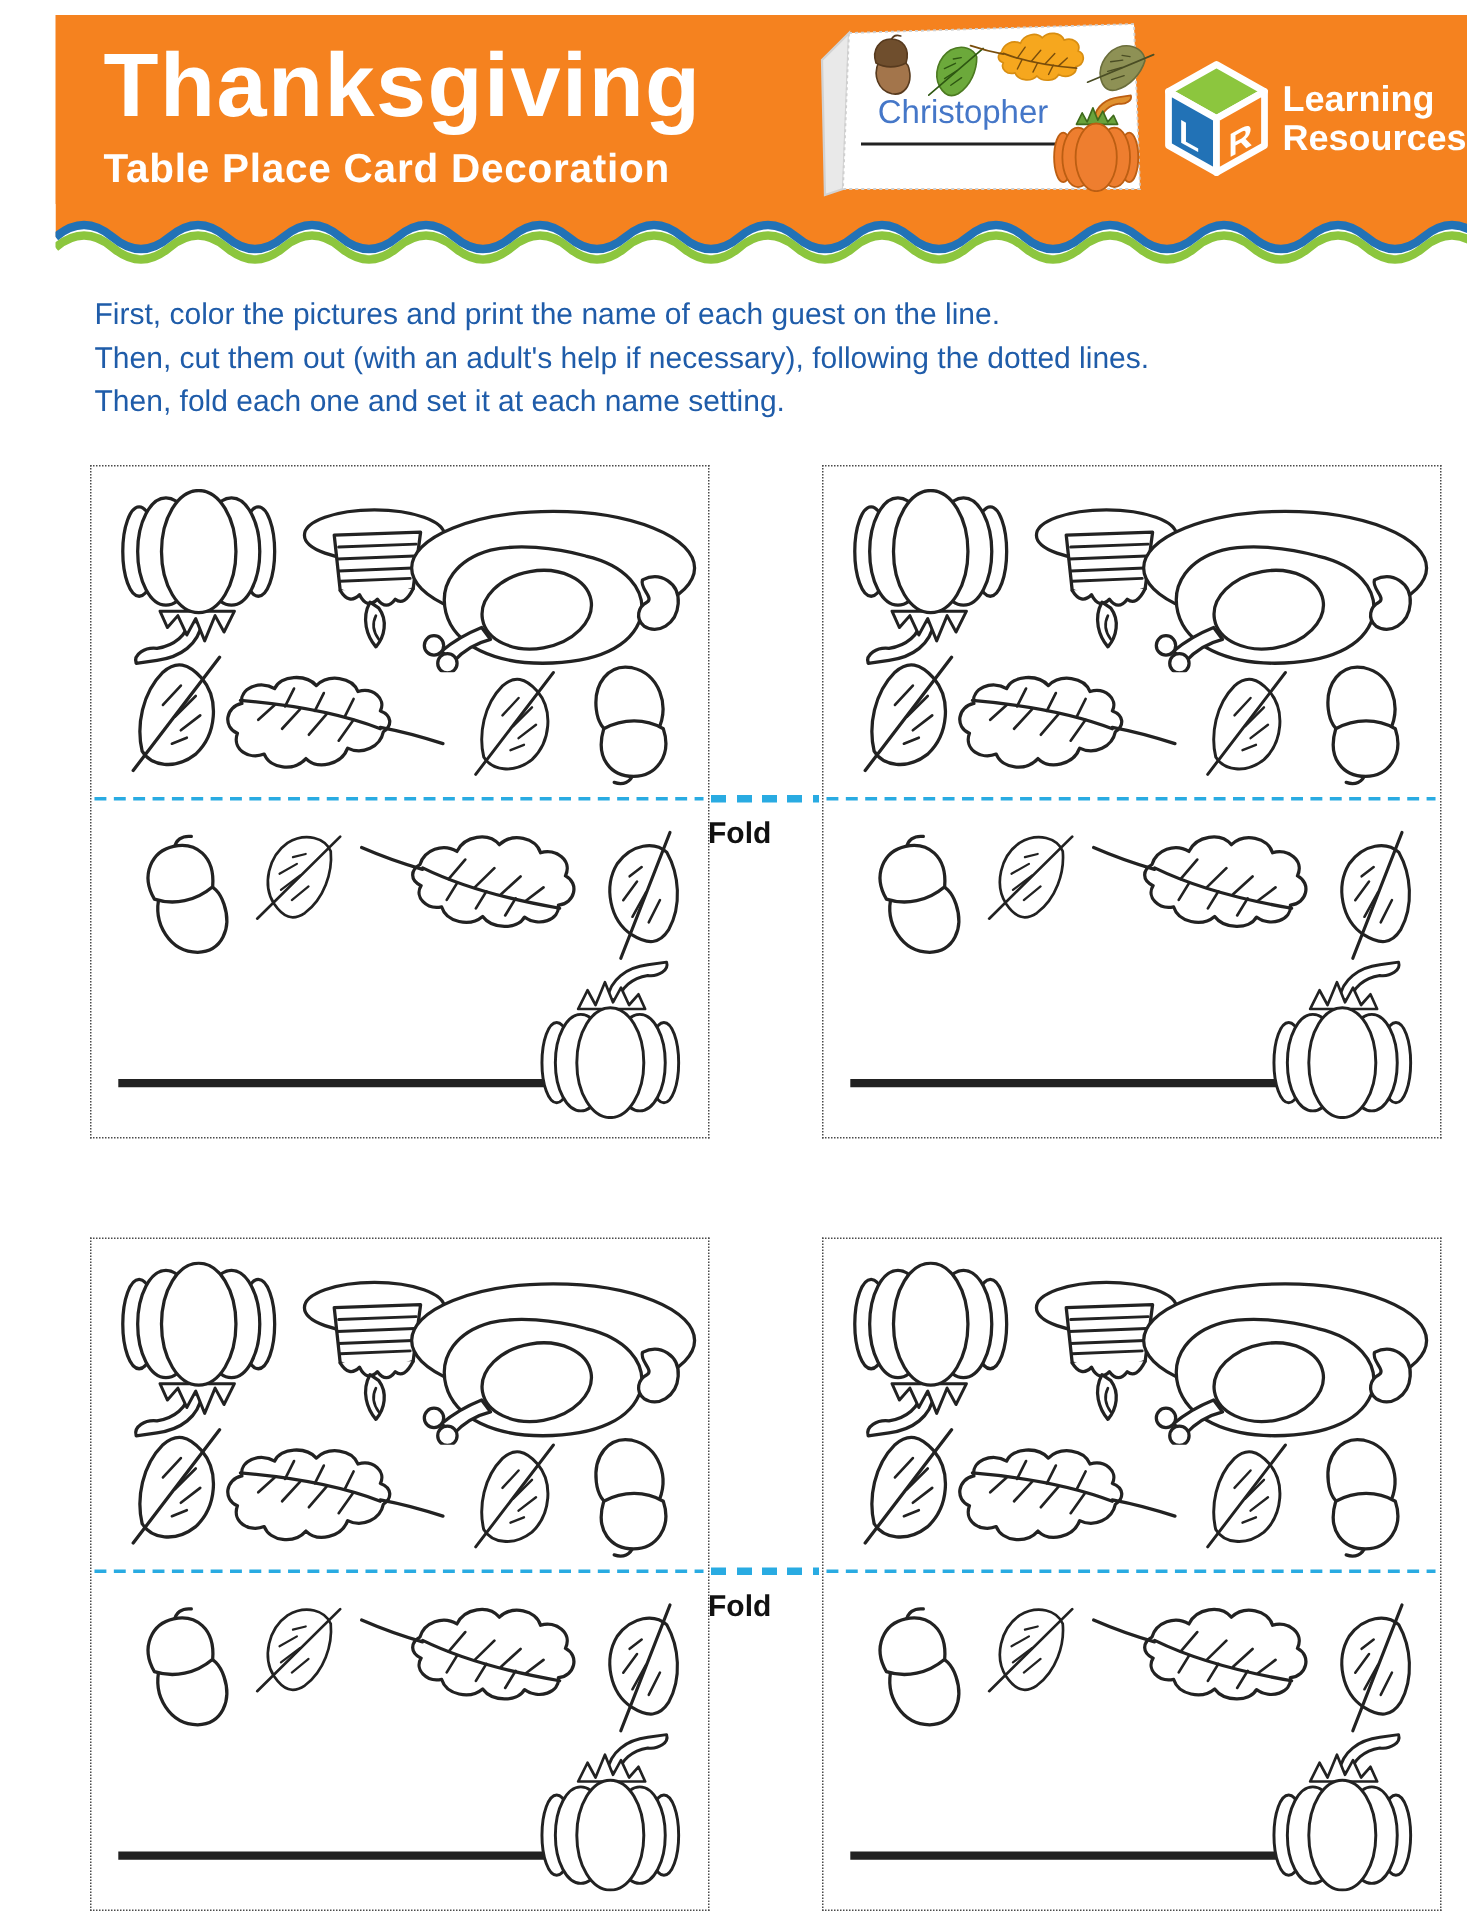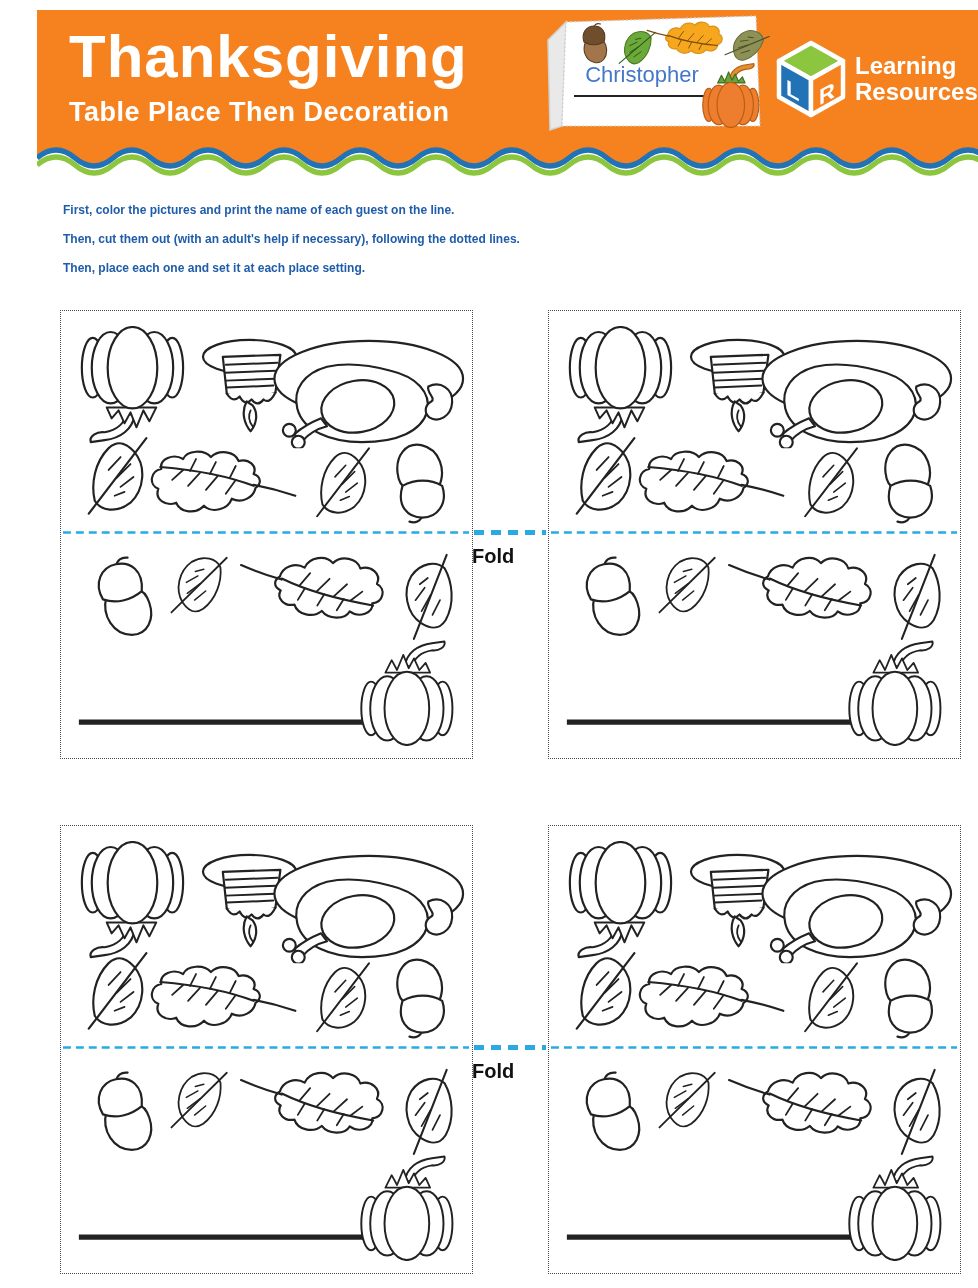--- a/index.html
+++ b/index.html
@@ -8,21 +8,21 @@
 
   
   .banner { position:absolute; left:12px; top:10px; width:954px; height:126px; background:#F5821F; }
   .wave-svg { position:absolute; left:12px; top:136px; width:954px; height:46px; display:block; }
   .title { position:absolute; left:44px; top:22px; color:#fff; font-weight:bold; font-size:60px; letter-spacing:1px; }
   .subtitle { position:absolute; left:44px; top:97px; color:#fff; font-weight:bold; font-size:27px; letter-spacing:.5px; }
   .sample-card-svg { position:absolute; left:509px; top:6px; width:236px; height:132px; }
   .logo-svg { position:absolute; left:746px; top:40px; width:226px; height:80px; }
 
   
-  .instructions { position:absolute; left:38px; top:196px; width:910px; color:#1F5CA9; font-weight:bold; font-size:12px; line-height:29px; }
+  .instructions { position:absolute; left:38px; top:196px; width:910px; color:#1F5CA9; font-weight:normal; font-size:20px; line-height:29px; }
 
   
   .card { position:absolute; width:413px; height:449px; border:1.5px dotted #4a4a4a; background:#fff; }
   .card svg { position:absolute; left:0; top:0; width:410px; height:446px; display:block; }
   .card1 { left:35px;  top:310px; }
   .card2 { left:523px; top:310px; }
   .card3 { left:35px;  top:825px; }
   .card4 { left:523px; top:825px; }
 
   .gap-dash { position:absolute; height:5px; width:72px; left:449px;
@@ -136,21 +136,21 @@
           <use href="#mPumpkin" width="112" height="120"></use>
         </g>
     </symbol>
   </defs>
 </svg>
 
 <div class="page">
 
   <div class="banner"></div>
   <div class="title">Thanksgiving</div>
-  <div class="subtitle">Table Place Then Decoration</div>
+  <div class="subtitle">Table Place Card Decoration</div>
 
   <svg class="sample-card-svg" viewBox="0 0 236 132">
     <polygon points="32,16 14,34 16,124 28,120" fill="#e9e9e9" stroke="#d2d2d2" stroke-width="1.5"></polygon>
     <polygon points="32,16 222,10 226,120 28,120" fill="#ffffff" stroke="#cfcfcf" stroke-width="1.2" stroke-dasharray="2 2"></polygon>
     <g class="tint-acorn" transform="translate(46,16) scale(0.5)">
         <use href="#mAcorn" width="58" height="84"></use>
       </g>
     <g class="tint-green" transform="translate(88,20) scale(0.5) rotate(12,32,42)">
         <use href="#mLeaf" width="64" height="84"></use>
       </g>
@@ -182,21 +182,21 @@
 
   <svg class="wave-svg" viewBox="0 0 954 46" preserveAspectRatio="none">
     <path d="M0,22 q19,-16 38,0 t38,0 t38,0 t38,0 t38,0 t38,0 t38,0 t38,0 t38,0 t38,0 t38,0 t38,0 t38,0 t38,0 t38,0 t38,0 t38,0 t38,0 t38,0 t38,0 t38,0 t38,0 t38,0 t38,0 t38,0 V0 H0 Z" fill="#F5821F"></path>
     <path d="M0,22 q19,-16 38,0 t38,0 t38,0 t38,0 t38,0 t38,0 t38,0 t38,0 t38,0 t38,0 t38,0 t38,0 t38,0 t38,0 t38,0 t38,0 t38,0 t38,0 t38,0 t38,0 t38,0 t38,0 t38,0 t38,0 t38,0" fill="none" stroke="#8CC63E" stroke-width="5.5" transform="translate(0,7)"></path>
     <path d="M0,22 q19,-16 38,0 t38,0 t38,0 t38,0 t38,0 t38,0 t38,0 t38,0 t38,0 t38,0 t38,0 t38,0 t38,0 t38,0 t38,0 t38,0 t38,0 t38,0 t38,0 t38,0 t38,0 t38,0 t38,0 t38,0 t38,0" fill="none" stroke="#2272B6" stroke-width="5.5"></path>
   </svg>
 
   <div class="instructions">
     <p>First, color the pictures and print the name of each guest on the line.</p>
     <p>Then, cut them out (with an adult's help if necessary), following the dotted lines.</p>
-    <p>Then, place each one and set it at each place setting.</p>
+    <p>Then, fold each one and set it at each name setting.</p>
   </div>
 
   <div class="card card1">
     <svg viewBox="0 0 413 449">
         <use href="#cardArt"></use>
       </svg>
   </div>
   <div class="card card2">
     <svg viewBox="0 0 413 449">
         <use href="#cardArt"></use>

